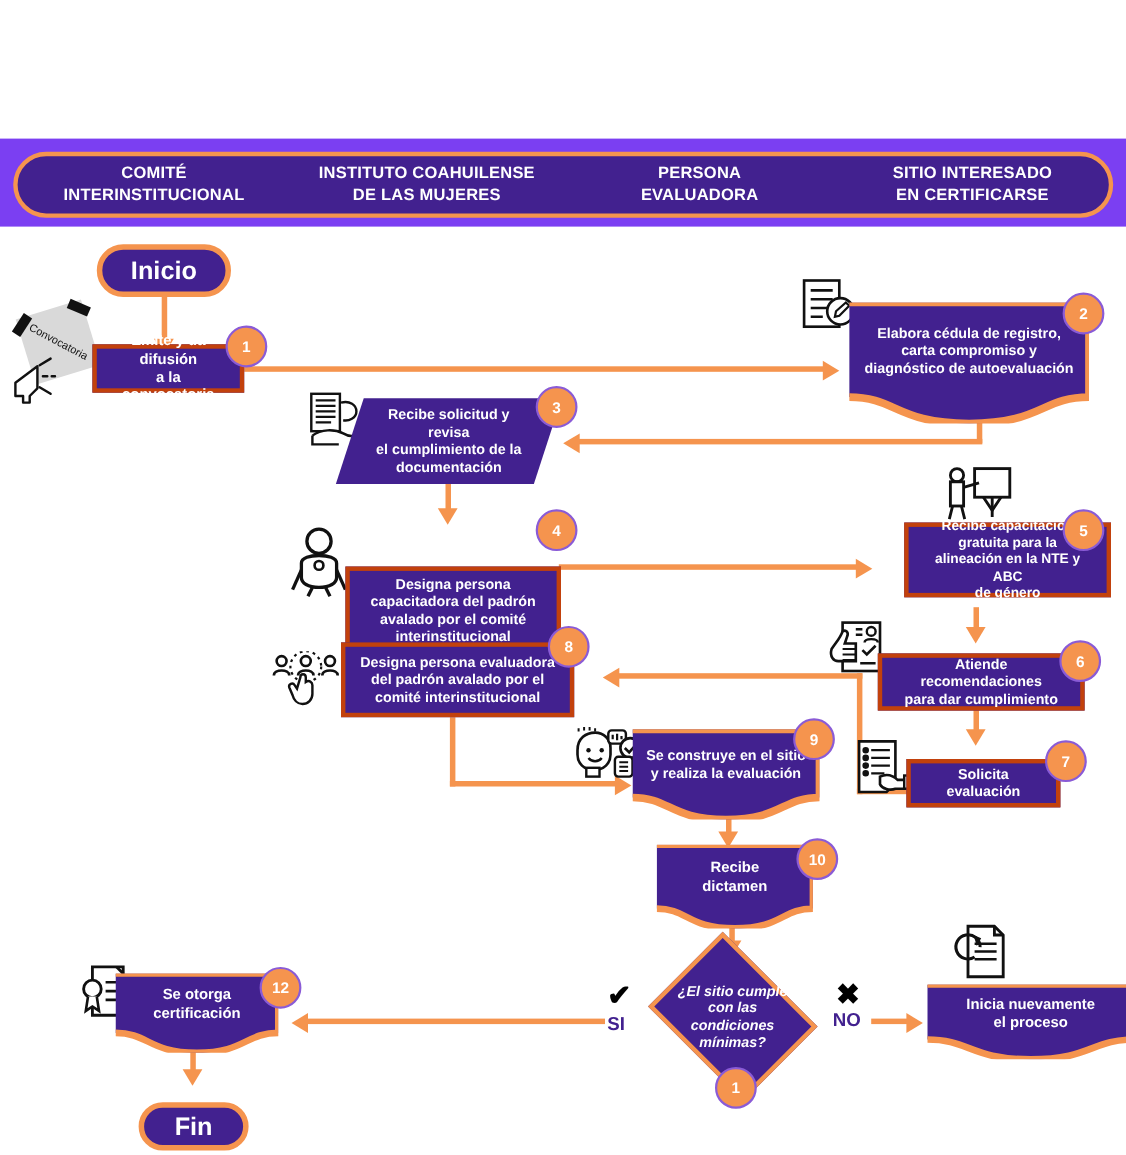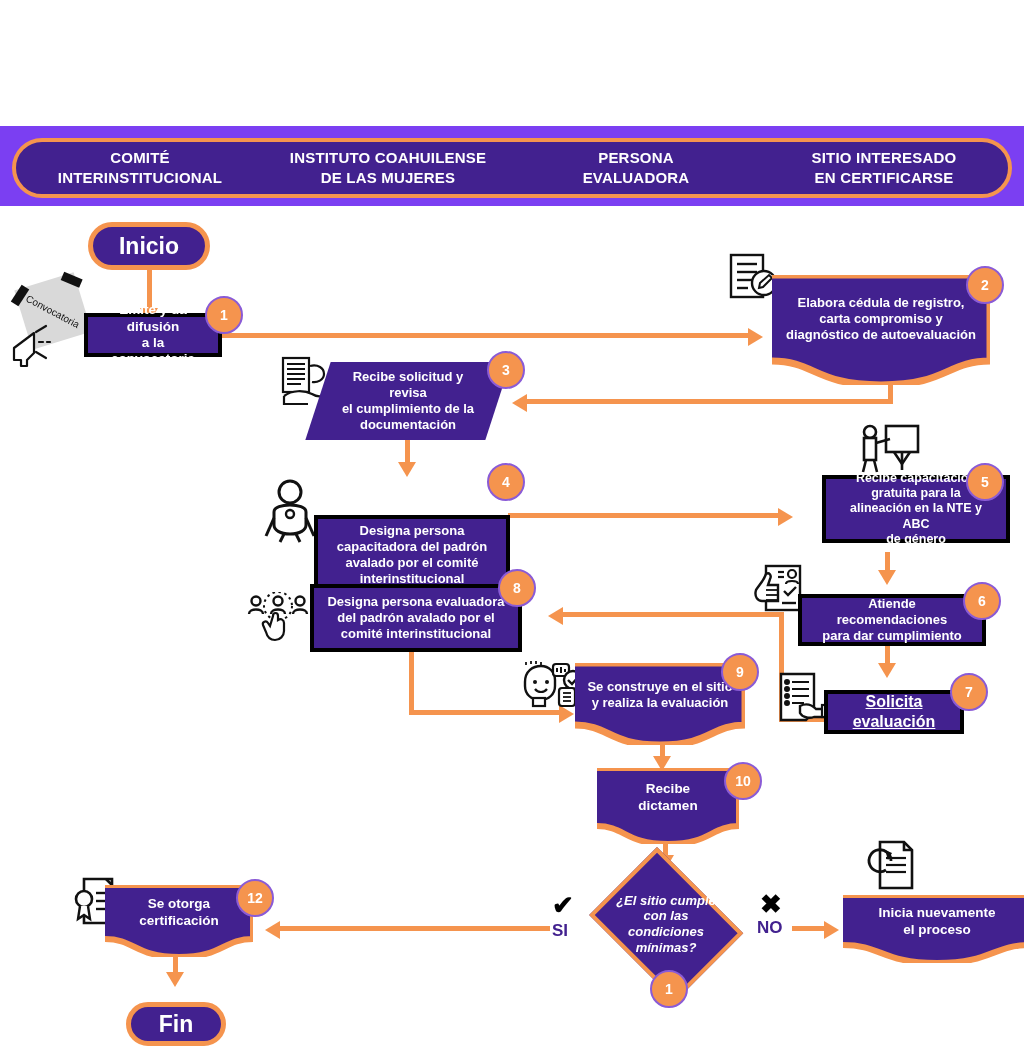--- a/index.html
+++ b/index.html
@@ -25,21 +25,21 @@
   }
 
   
   .node{position:absolute;box-sizing:border-box;}
   .node .body{
     position:absolute;left:0;top:0;width:100%;height:100%;
     display:flex;align-items:center;justify-content:center;
     color:#fff;font-weight:bold;text-align:center;line-height:1.22;
     padding:4px 10px;box-sizing:border-box;
   }
-  .rect .body{background:#42218f;border:4px solid #000000;}
+  .rect .body{background:#42218f;border:4px solid #c2410c;}
   .pill .body{background:#42218f;border:5px solid #f5944e;border-radius:28px;font-size:23px;}
 
   
   .para .body{background:transparent;border:0;}
   .para .skew{
     position:absolute;left:0;top:0;width:100%;height:100%;
     background:#42218f;transform:skewX(-18deg);
   }
   .para .txt{position:relative;z-index:2;}
 
@@ -318,21 +318,21 @@
         <circle cx="9" cy="24" r="2" fill="#111"></circle>
           <line x1="14" y1="24" x2="31" y2="24"></line>
         <circle cx="9" cy="31" r="2" fill="#111"></circle>
           <line x1="14" y1="31" x2="26" y2="31"></line>
       </g>
       <path d="M22 34 c6 -3 12 -1 16 3 h8 v8 h-10 c-5 2 -12 0 -14 -4 Z" fill="#fff" stroke="#111" stroke-width="2.4"></path>
       <rect x="44" y="33" width="6" height="12" fill="#fff" stroke="#111" stroke-width="2.2"></rect>
     </svg>
   </div>
   <div class="node rect" style="left:824px;top:690px;width:140px;height:44px;">
-    <div class="body" style="font-size:16px;white-space:pre-line;text-decoration:underline;">Solicita evaluación</div>
+    <div class="body" style="font-size:13px;white-space:pre-line;">Solicita evaluación</div>
   </div>
   <div class="badge" style="left:950px;top:673px;">7</div>
 
   <div class="ico" style="left:247px;top:592px;">
     <svg width="62" height="50" viewBox="0 0 62 50">
       <circle cx="9" cy="9" r="4.5" fill="none" stroke="#111" stroke-width="2.4"></circle>
       <path d="M2 22 c0 -6 14 -6 14 0" fill="none" stroke="#111" stroke-width="2.4"></path>
       <circle cx="31" cy="9" r="4.5" fill="none" stroke="#111" stroke-width="2.4"></circle>
       <path d="M24 22 c0 -6 14 -6 14 0" fill="none" stroke="#111" stroke-width="2.4"></path>
       <circle cx="31" cy="14" r="14" fill="none" stroke="#111" stroke-width="2" stroke-dasharray="2.5 3.5"></circle>

